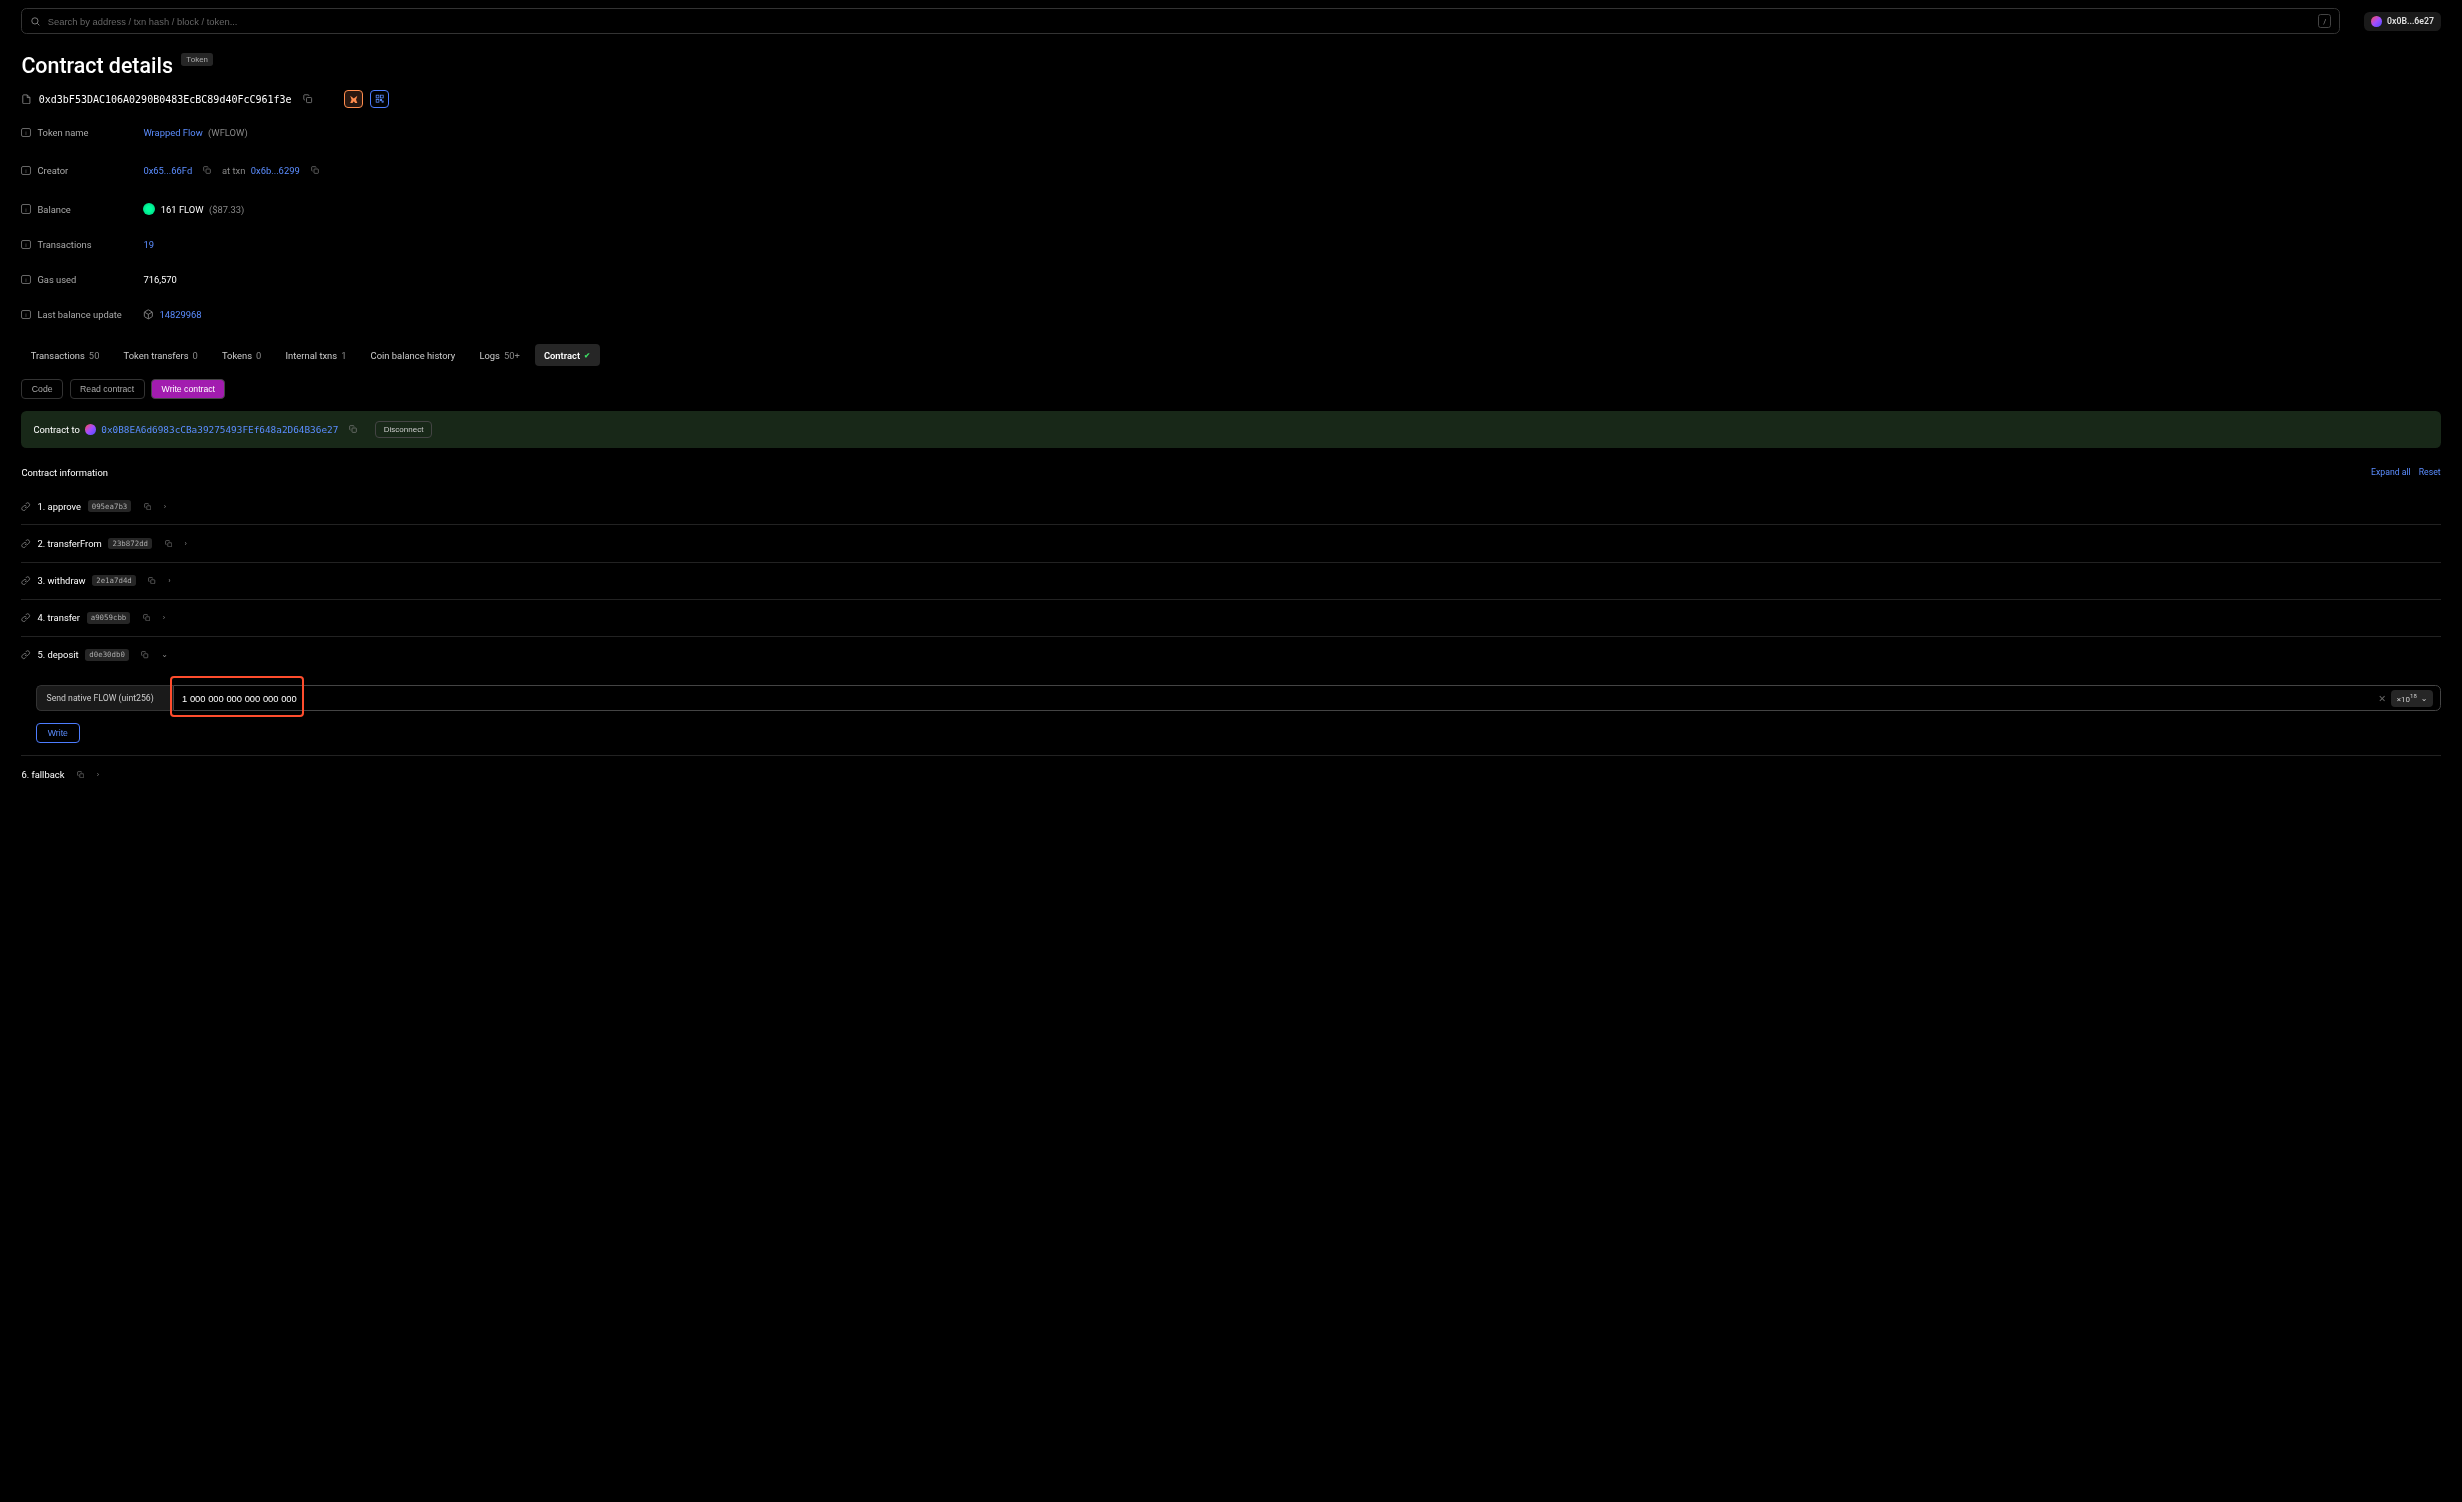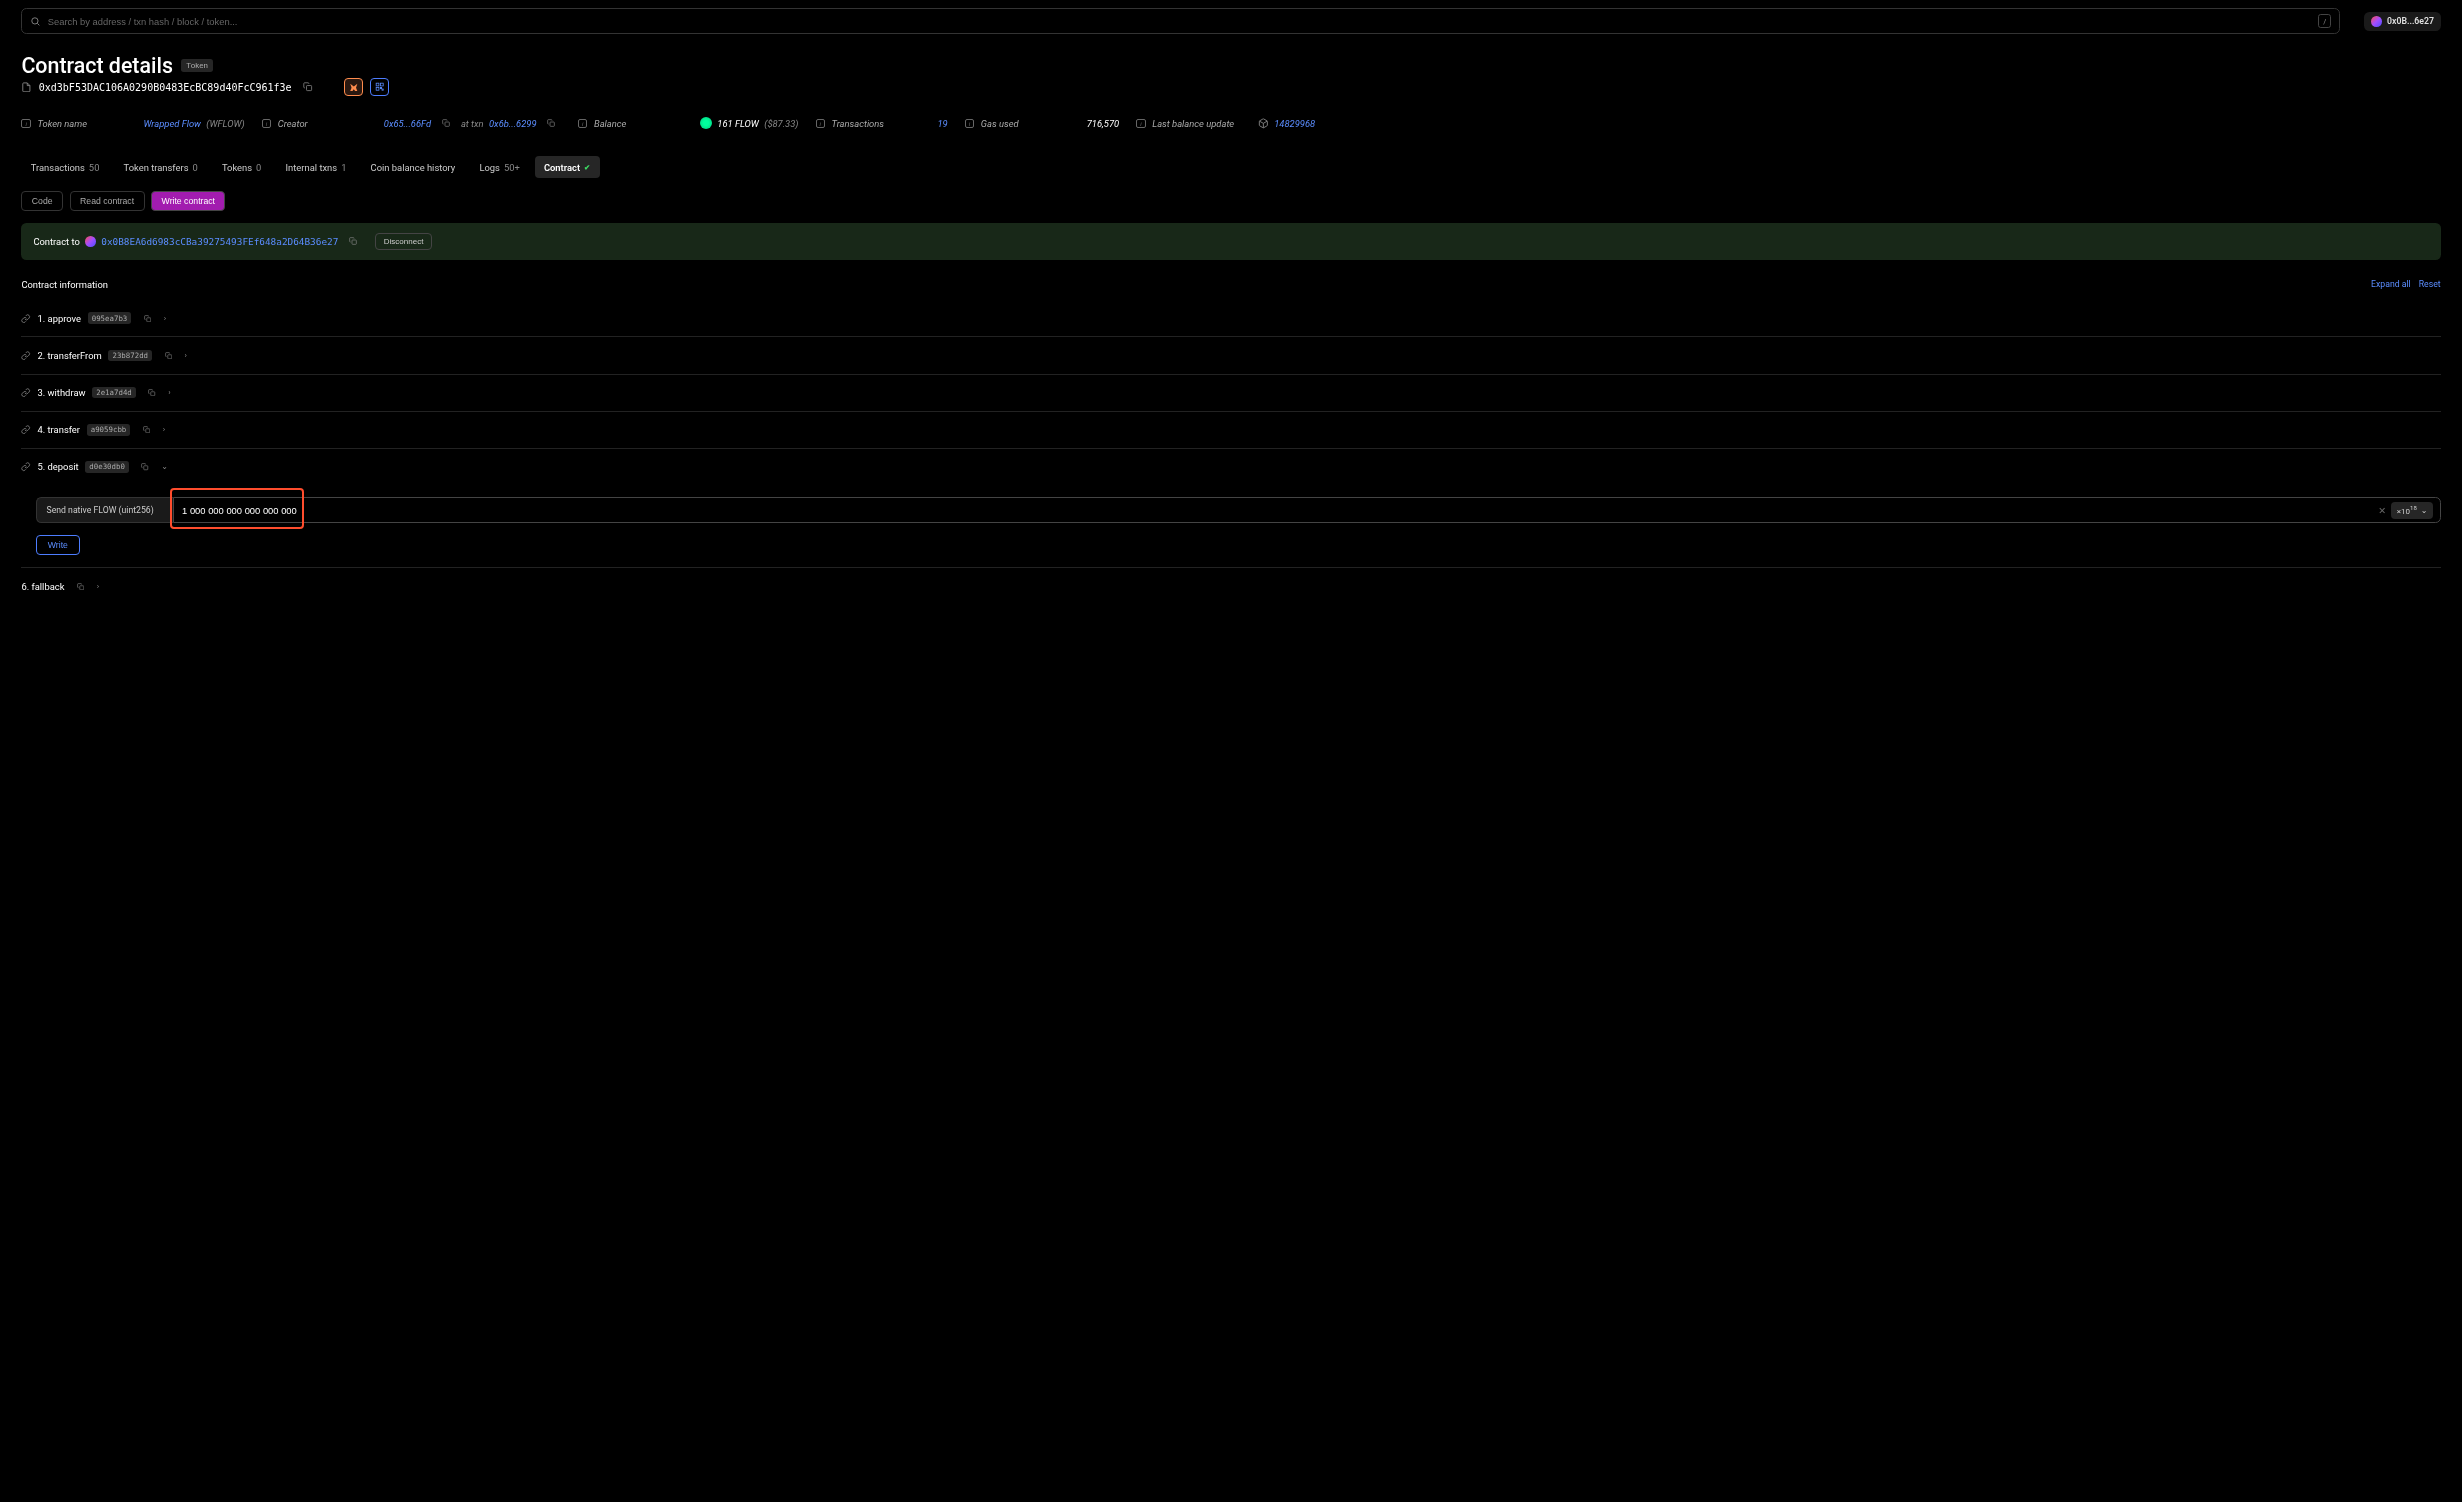--- a/index.html
+++ b/index.html
@@ -45,21 +45,21 @@
   background: #1a1a1a;
   border-radius: 5.4px;
   padding: 4px 6.7px;
 }
 .avatar-circle {
   width: 10.7px; height: 10.7px;
   border-radius: 50%;
   background: linear-gradient(135deg, #ff4d4d, #a34dff, #4d4dff);
 }
 .account-pill span { font-size: 8.7px; color: #e0e0e0; font-weight: 600; }
-.page-title-row { display: flex; align-items: center; gap: 8px; }
+.page-title-row { display: flex; align-items: flex-start; gap: 8px; margin-bottom: 12px; }
 .page-title { font-size: 21.4px; font-weight: 500; }
 .badge {
   background: #262626;
   border-radius: 2.7px;
   padding: 2px 5.4px;
   font-size: 8px;
   color: #aaa;
 }
 .address-row { display: flex; align-items: center; gap: 6.7px; margin-bottom: 19px; }
 .contract-icon { color: #888; }
@@ -70,21 +70,21 @@
   justify-content: center;
   width: 19px; height: 17.4px;
   border-radius: 4px;
   cursor: pointer;
   background: transparent;
   border: 0.7px solid transparent;
 }
 .icon-btn.copy { color: #888; }
 .icon-btn.metamask { border: 0.7px solid #ff8c4d; background: #2a1810; }
 .icon-btn.qr { border: 0.7px solid #4d7dff; }
-.info-grid { display: flex; gap: 17px; margin-bottom: 24px; font-style: italic; }
+.info-grid { display: flex; flex-direction: column; gap: 24px; margin-bottom: 24px; }
 .info-row { display: flex; align-items: center; gap: 8px; }
 .info-label {
   display: flex;
   align-items: center;
   gap: 6.7px;
   width: 114px;
   color: #aaa;
   font-size: 9.4px;
 }
 .info-icon { color: #666; width: 9.4px; height: 9.4px; border: 0.7px solid #666; border-radius: 2px; display: inline-flex; align-items: center; justify-content: center; font-size: 6px; }

